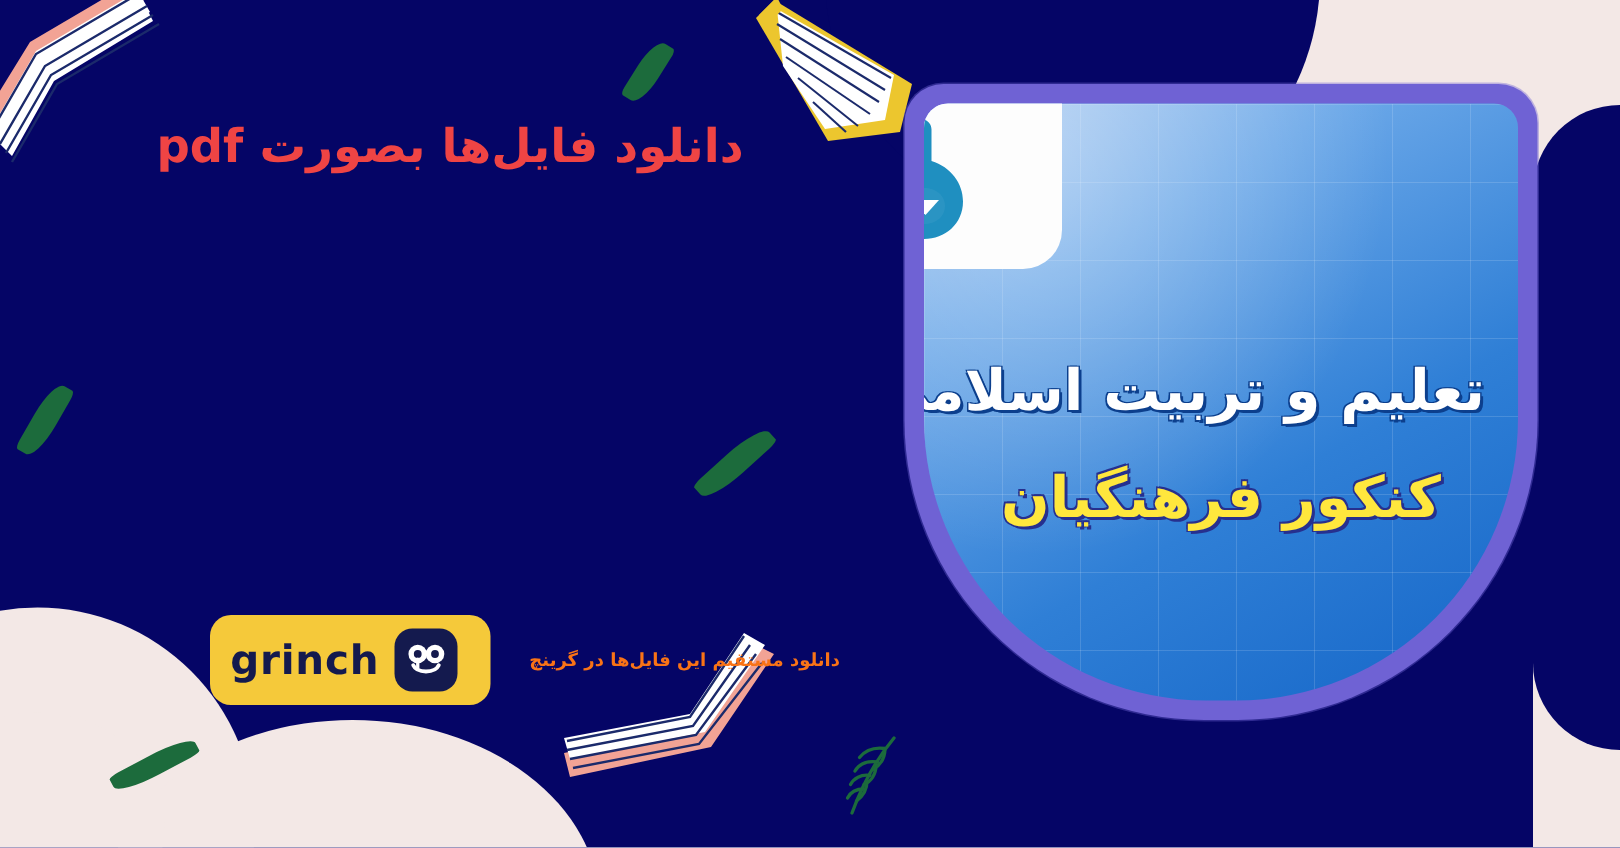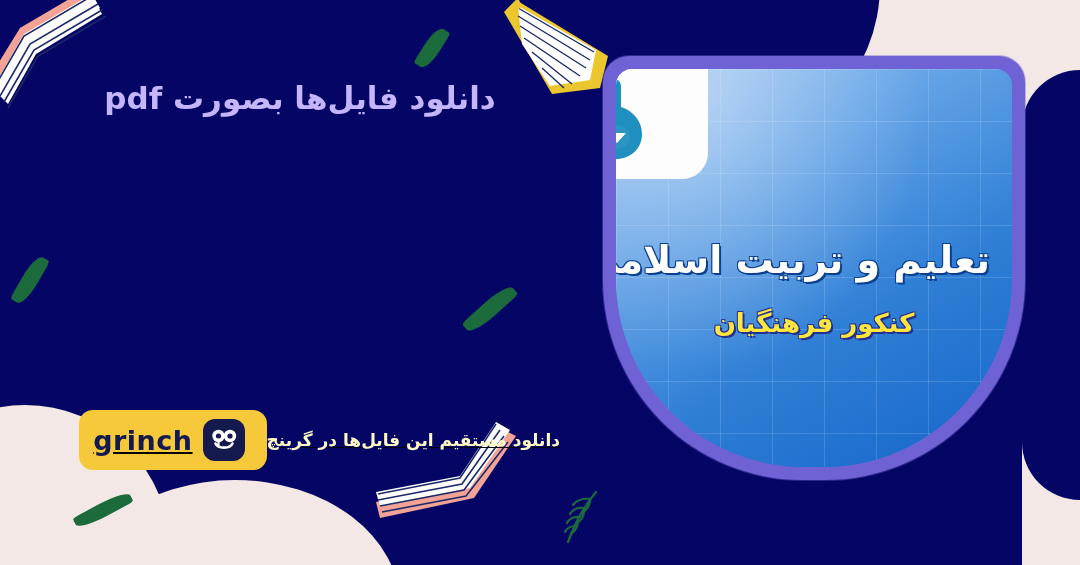--- a/index.html
+++ b/index.html
@@ -102,39 +102,39 @@
     letter-spacing:-0.5px;
     margin:0;
     text-shadow:0 0 1px rgba(255,255,255,.35);
   }
   .headline .ln{display:block;white-space:nowrap;}
   .headline .ln1{font-size:47px;}
   .headline .ln2{font-size:47px;}
   .headline .ln3{font-size:47px;}
 
   .subhead{
-    color:#c4b5fd;
+    color:#ef4444;
     font-weight:700;
     font-size:31px;
     margin:22px 0 0 0;
     white-space:nowrap;
   }
 
   
   .brand-row{
     position:absolute;
     left:0; top:400px;
     width:600px; height:80px;
     display:flex;
     flex-direction:row-reverse;
     align-items:center;
     justify-content:flex-end;
     padding:0 40px;
+    gap:26px;
     z-index:7;
-    text-decoration:underline;
   }
   .logo-badge{
     display:flex;
     align-items:center;
     gap:10px;
     background:#f5c93a;
     border-radius:14px;
     padding:9px 22px 9px 14px;
     flex-direction:row;
   }
@@ -148,22 +148,22 @@
   .logo-word{
     color:#141a4e;
     font-size:27px;
     font-weight:700;
     letter-spacing:.5px;
     font-family:"DejaVu Sans","Liberation Sans",sans-serif;
     line-height:1;
     direction:ltr;
   }
   .brand-caption{
-    color:#fef9c3;
-    font-size:17px;
+    color:#f97316;
+    font-size:12px;
     font-weight:700;
     white-space:nowrap;
   }
 
   
   .panel{
     position:absolute;
     left:603px; top:56px;
     width:422px; height:424px;
     background:#6f62d4;
@@ -213,21 +213,21 @@
   .panel-line1{
     color:#ffffff;
     font-size:38px;
     font-weight:700;
     line-height:1.25;
     white-space:nowrap;
     text-shadow:2px 2px 0 #0c3f8d, -1px -1px 0 #0c3f8d, 1px -1px 0 #0c3f8d, -1px 1px 0 #0c3f8d;
   }
   .panel-line2{
     color:#ffe73d;
-    font-size:26px;
+    font-size:38px;
     font-weight:700;
     line-height:1.3;
     margin-top:22px;
     white-space:nowrap;
     text-shadow:2px 2px 0 #26308f, -1px -1px 0 #26308f, 1px -1px 0 #26308f, -1px 1px 0 #26308f;
   }
 </style>
 </head>
 <body>
 

